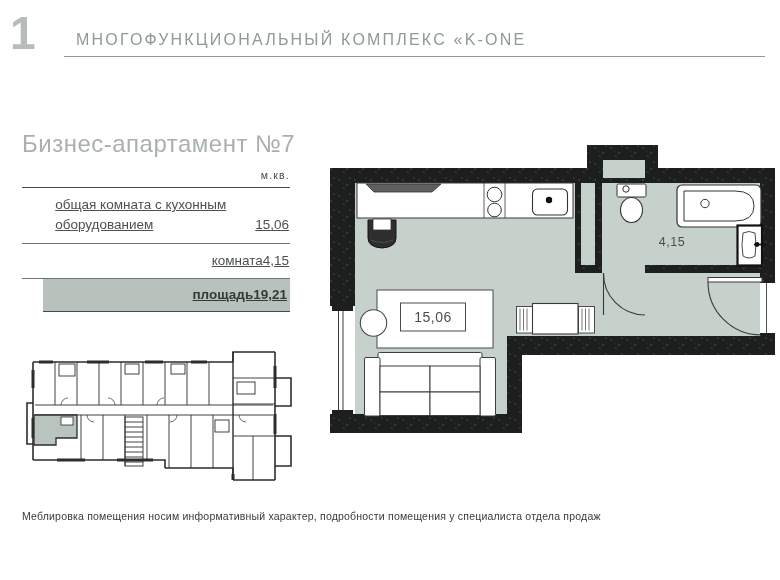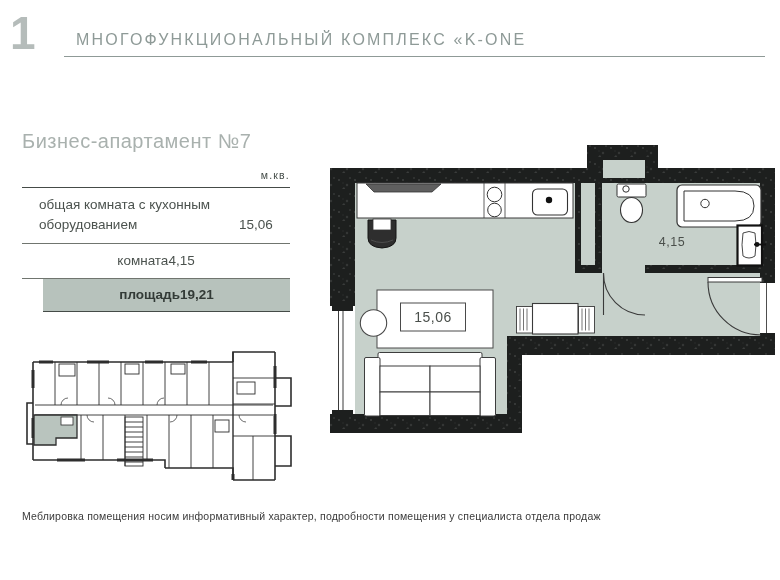--- a/index.html
+++ b/index.html
@@ -13,33 +13,33 @@
   }
   .header-title{
     position:absolute;left:64px;top:31px;font-size:16px;font-weight:500;
     color:#8e9a97;letter-spacing:2.2px;white-space:nowrap;margin-left:12px;
   }
   .header-rule{
     position:absolute;left:64px;top:56px;width:701px;height:0;
     border-top:1.5px solid #8f9a97;
   }
   .apt-heading{
-    position:absolute;left:22px;top:130px;font-size:20px;font-weight:500;
+    position:absolute;left:22px;top:130px;font-size:24px;font-weight:500;
     color:#a9b1ae;letter-spacing:0.5px;
   }
   .spec-table{
     position:absolute;left:22px;top:163px;width:268px;font-size:13.5px;color:#4b524e;
   }
   .unit-row{
     text-align:right;font-size:10.5px;letter-spacing:1.2px;color:#454d49;
     padding:6px 0 6px 0;border-bottom:1.5px solid #454b47;font-weight:500;
   }
   .t-row{
-    display:flex;justify-content:center;align-items:flex-end;
-    padding:7px 1px;border-bottom:1px solid #70756f;line-height:1.5;
+    display:flex;justify-content:flex-end;align-items:flex-end;
+    padding:7px 1px;border-bottom:1px solid #70756f;line-height:1.5;text-decoration:underline;
   }
   .t-row .lbl{max-width:200px;}
   .t-row .val{white-space:nowrap;}
   .t-row.highlight{
     background:#b7c2bc;color:#333b37;font-weight:bold;
     padding:6px 3px;border-bottom:1.5px solid #454b47;align-items:center;margin-left:21px;
   }
   .disclaimer{
     position:absolute;left:22px;top:510px;font-size:10.5px;color:#3b3b3b;letter-spacing:0.2px;
   }

